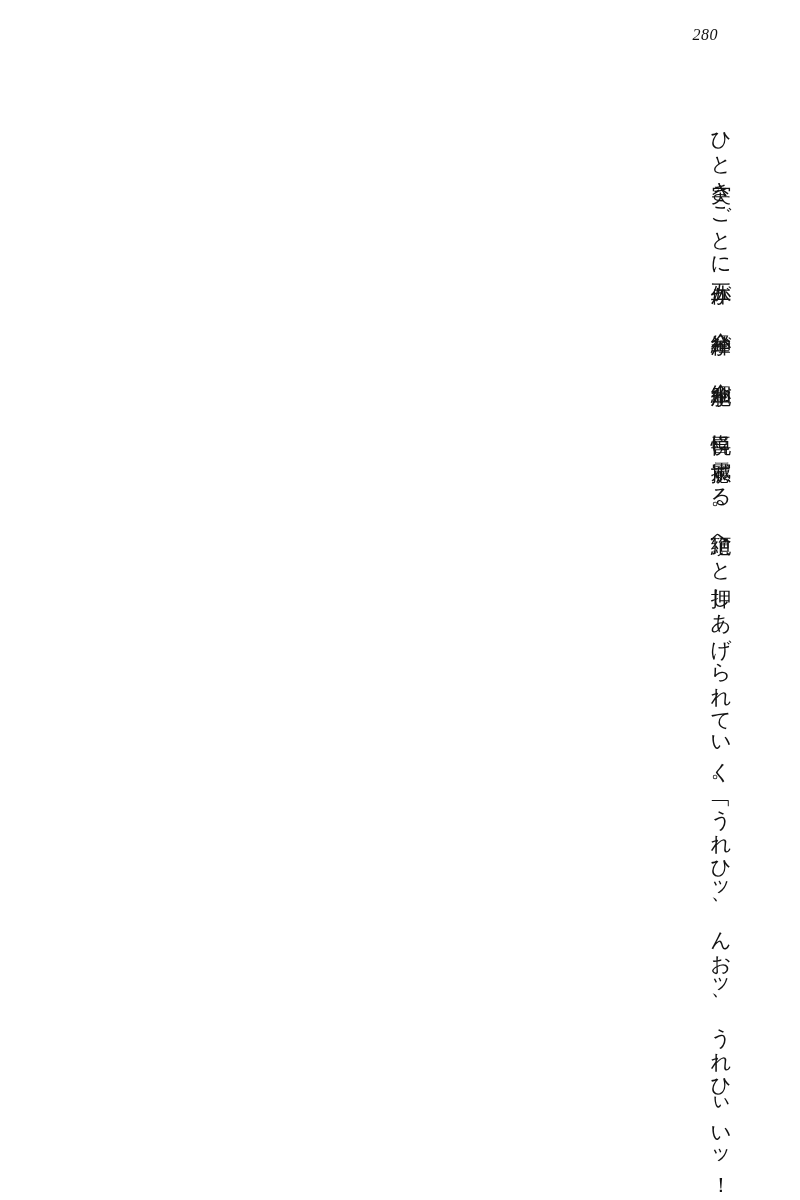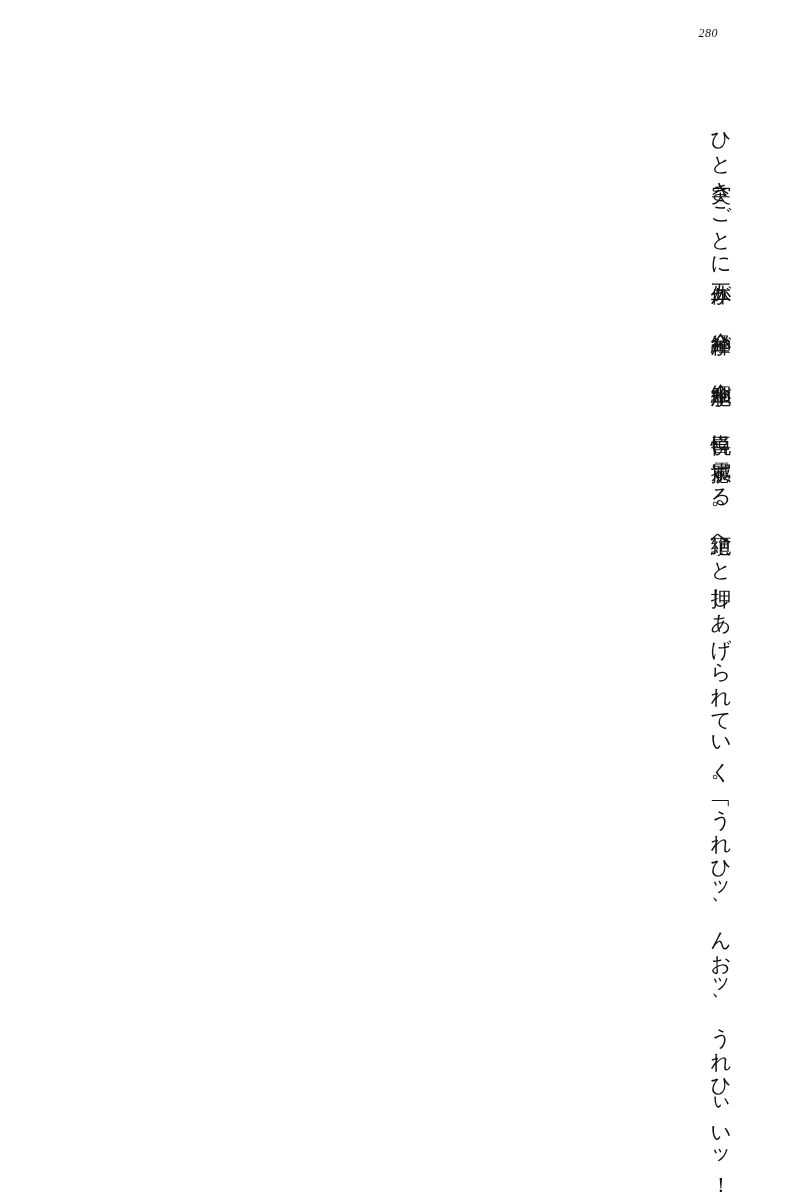--- a/index.html
+++ b/index.html
@@ -19,21 +19,21 @@
     width: 800px;
     height: 1200px;
     background: #ffffff;
     box-sizing: border-box;
   }
   .page-number {
     position: absolute;
     top: 26px;
     right: 82px;
     font-family: "Liberation Serif", "DejaVu Serif", serif;
-    font-size: 12px;
+    font-size: 16px;
     font-style: italic;
     letter-spacing: 0.5px;
     color: #111111;
   }
   .text-block {
     position: absolute;
     top: 96px;
     right: 60px;
     left: 60px;
     bottom: 70px;

